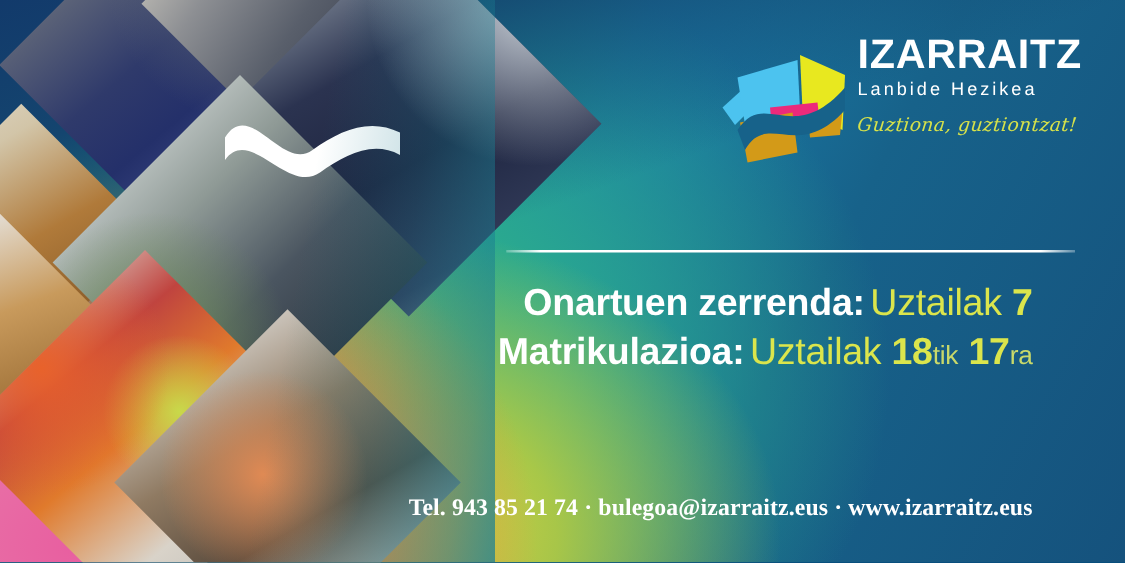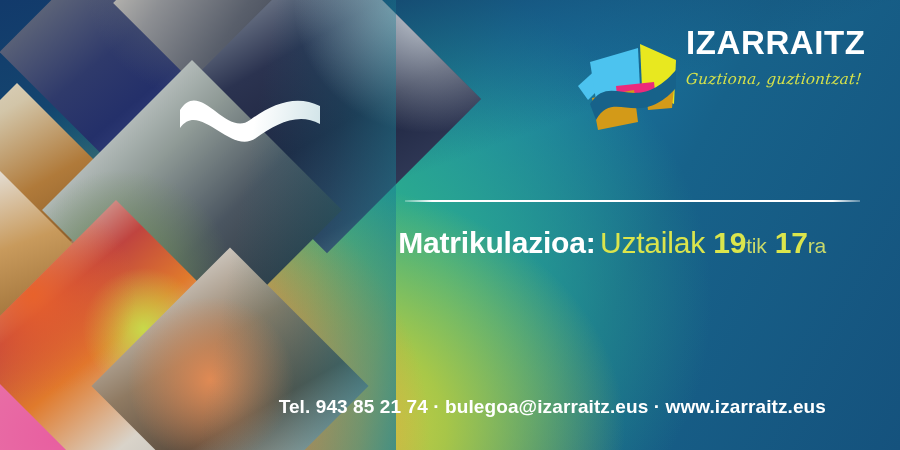--- a/index.html
+++ b/index.html
@@ -138,20 +138,21 @@
   }
   .val b{font-weight:bold;}
   .sfx{color:#c9d96a;font-size:21px;font-weight:normal;}
 
   
   #footer{
     position:absolute;left:40px;top:396px;width:830px;
     text-align:right;padding-right:44px;box-sizing:border-box;
     color:#ffffff;font-size:19px;font-weight:bold;letter-spacing:0.1px;
     white-space:nowrap;
+    font-family:Liberation Serif, serif;
   }
 </style>
 </head>
 <body>
 
 <div id="banner">
 
   <div class="bg-base"></div>
   <div class="bg-topleft"></div>
 
@@ -207,34 +208,41 @@
         <polygon points="40,60 78,56 80,74 42,80" fill="#ec2a7b"></polygon>
         <polygon points="16,72 58,64 62,96 22,104" fill="#d39a18"></polygon>
         <polygon points="70,66 98,62 96,82 72,84" fill="#d39a18"></polygon>
         <path d="M14,78 C36,44 58,92 100,44 L100,62 C62,104 38,62 20,94 Z" fill="#17628a"></path>
         <polygon points="4,86 26,68 34,80 14,98" fill="#d39a18" opacity="0"></polygon>
       </g>
     </svg>
 
     <div id="logo-words">
       <div id="brand-name">IZARRAITZ</div>
+      <div id="brand-sub">Lanbide Hezikea</div>
       <div id="brand-tagline">Guztiona, guztiontzat!</div>
     </div>
   </div>
 
   <div id="rule"></div>
 
   <div id="lines">
 
 
+    <div class="line">
+      <span class="lbl">Onartuen zerrenda:</span>
+      <span class="val">
+        <span>Uztailak </span><b>7</b><span class="sfx"></span><b></b><span class="sfx"></span>
+      </span>
+    </div>
 
     <div class="line">
       <span class="lbl">Matrikulazioa:</span>
       <span class="val">
-        <span> Uztailak </span><b>19</b><span class="sfx">tik</span>
+        <span> Uztailak </span><b>18</b><span class="sfx">tik</span>
         <b>17</b><span class="sfx">ra</span>
       </span>
     </div>
   </div>
 
   <div id="footer">
     <span>Tel. 943 85 21 74</span><span> · </span><span>bulegoa@izarraitz.eus</span><span> · </span><span>www.izarraitz.eus</span>
   </div>
 
 </div>

